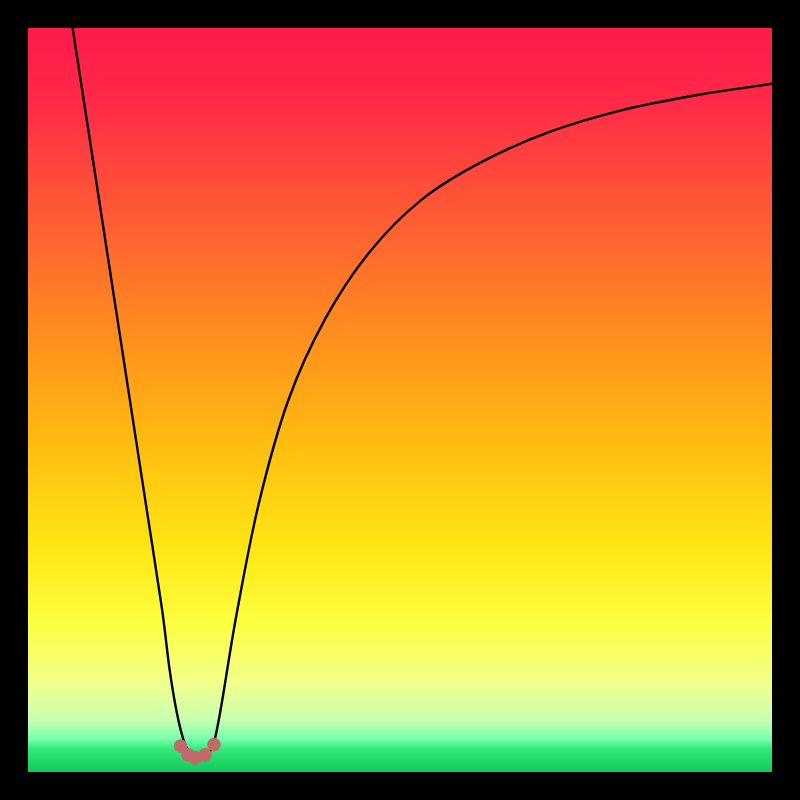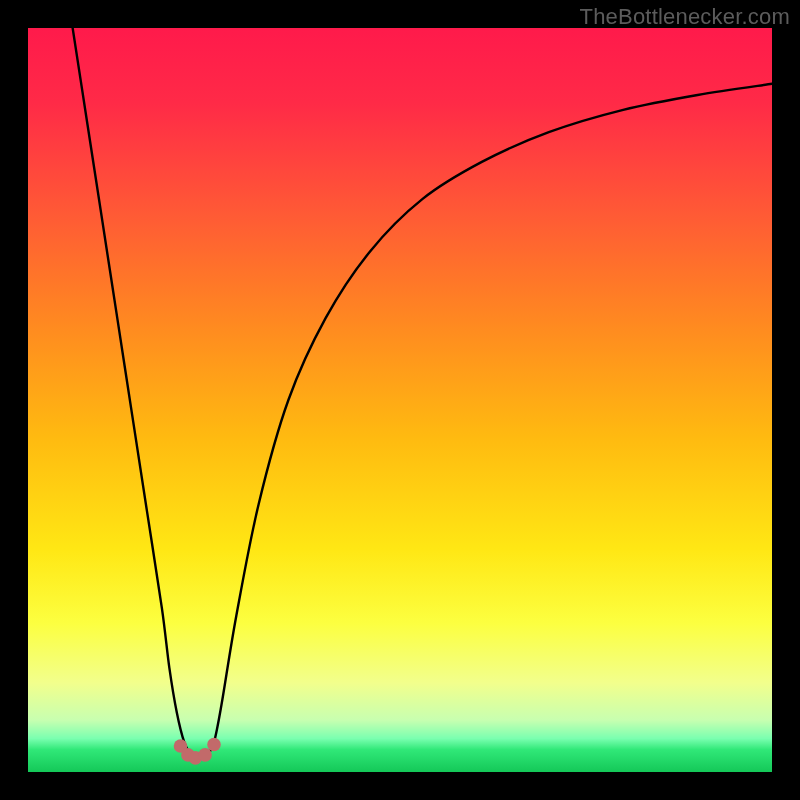--- a/index.html
+++ b/index.html
@@ -84,14 +84,13 @@
       <g id="markers">
           <circle cx="152.51999999999998" cy="717.9599999999999" r="6.8" fill="#c26a6a"></circle>
           <circle cx="159.96" cy="726.888" r="6.8" fill="#c26a6a"></circle>
           <circle cx="167.4" cy="729.864" r="6.8" fill="#c26a6a"></circle>
           <circle cx="177.072" cy="726.888" r="6.8" fill="#c26a6a"></circle>
           <circle cx="186" cy="716.472" r="6.8" fill="#c26a6a"></circle>
         </g>
     </svg>
   </div>
 
-  <div class="watermark">TheBottlenecker.com</div>
 </div>
 
 </body></html>

